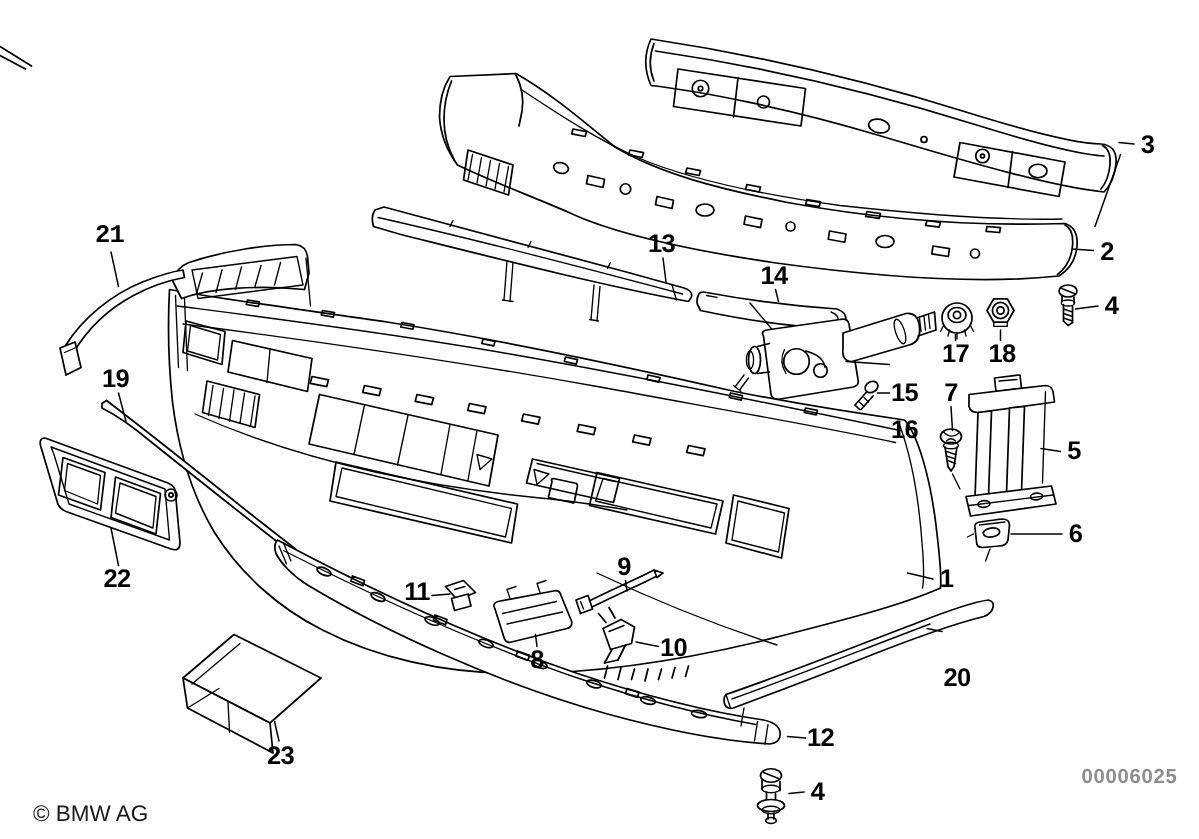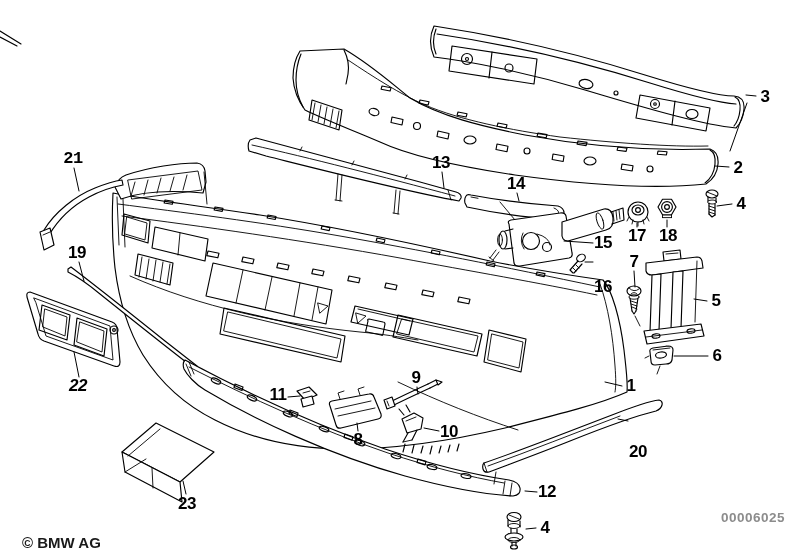--- a/index.html
+++ b/index.html
@@ -6,21 +6,21 @@
   #stage{position:relative;width:799px;height:559px;background:#ffffff;overflow:hidden;
          font-family:"Liberation Sans", sans-serif;}
   #art{position:absolute;left:0;top:0;width:799px;height:559px;}
   #art path,#art line,#art ellipse,#art circle,#art polyline{
       stroke:#000;stroke-width:1.15;fill:none;stroke-linecap:round;stroke-linejoin:round;}
   #art .solid{fill:#ffffff;}
   #art .thin{stroke-width:0.9;}
   #art .leader{stroke-width:1;}
   .part-label{position:absolute;transform:translate(-50%,-50%);
       font-weight:700;font-size:17px;color:#000;letter-spacing:-0.5px;white-space:nowrap;}
-  #copyright{position:absolute;left:22px;top:534px;font-size:15px;font-weight:700;color:#1a1a1a;}
+  #copyright{position:absolute;left:22px;top:534px;font-size:15px;font-weight:400;color:#1a1a1a;}
   #diagram-number{position:absolute;right:14px;top:510px;font-size:13.5px;color:#8c8c8c;letter-spacing:0.5px;font-weight:bold;}
 </style>
 </head>
 <body>
 
 <div id="stage">
   <svg id="art" viewBox="0 0 799 559">
 
     <g>
       <path d="M0,31 L21,44"></path>
@@ -367,30 +367,30 @@
         <line x1="288" y1="397" x2="300" y2="396" class="leader"></line>
         <line x1="358" y1="431" x2="357" y2="423" class="leader"></line>
         <line x1="537" y1="492" x2="525" y2="491" class="leader"></line>
         <line x1="536" y1="528" x2="526" y2="529" class="leader"></line>
       </g>
   </svg>
 
   <div id="label-layer">
       <div class="part-label" style="left: 73px; top: 158px; font-family: Liberation Mono, monospace;">21</div>
       <div class="part-label" style="left: 77px; top: 253px;">19</div>
-      <div class="part-label" style="left: 78px; top: 386px; font-style: italic;">22</div>
+      <div class="part-label" style="left: 78px; top: 386px;">22</div>
       <div class="part-label" style="left: 187px; top: 504px;">23</div>
       <div class="part-label" style="left: 441px; top: 163px;">13</div>
       <div class="part-label" style="left: 516px; top: 184px;">14</div>
       <div class="part-label" style="left: 765px; top: 97px;">3</div>
       <div class="part-label" style="left: 738px; top: 168px;">2</div>
       <div class="part-label" style="left: 741px; top: 204px;">4</div>
       <div class="part-label" style="left: 637px; top: 236px;">17</div>
       <div class="part-label" style="left: 668px; top: 236px;">18</div>
-      <div class="part-label" style="left: 603px; top: 243px;">15</div>
+      <div class="part-label" style="left: 603px; top: 262px;">15</div>
       <div class="part-label" style="left: 603px; top: 263px; margin-top: 24px;">16</div>
       <div class="part-label" style="left: 634px; top: 262px;">7</div>
       <div class="part-label" style="left: 716px; top: 301px;">5</div>
       <div class="part-label" style="left: 717px; top: 356px;">6</div>
       <div class="part-label" style="left: 631px; top: 386px;">1</div>
       <div class="part-label" style="left: 638px; top: 421px; margin-top: 31px;">20</div>
       <div class="part-label" style="left: 416px; top: 378px;">9</div>
       <div class="part-label" style="left: 449px; top: 432px;">10</div>
       <div class="part-label" style="left: 278px; top: 395px; text-align: right;">11</div>
       <div class="part-label" style="left: 358px; top: 440px;">8</div>

